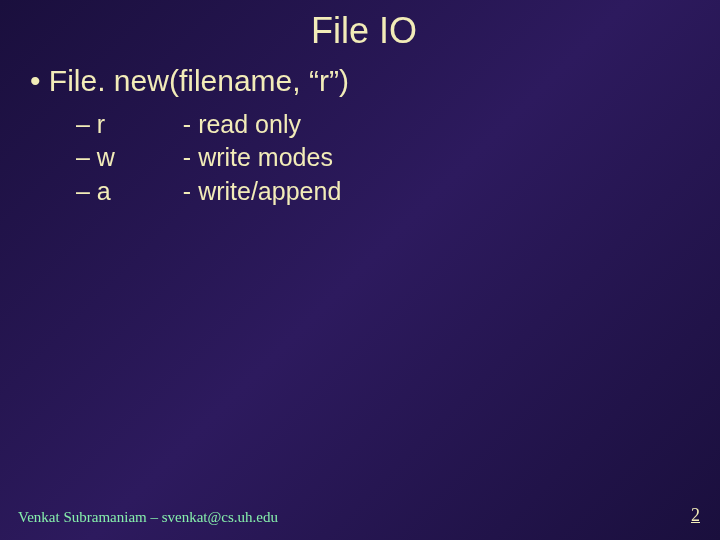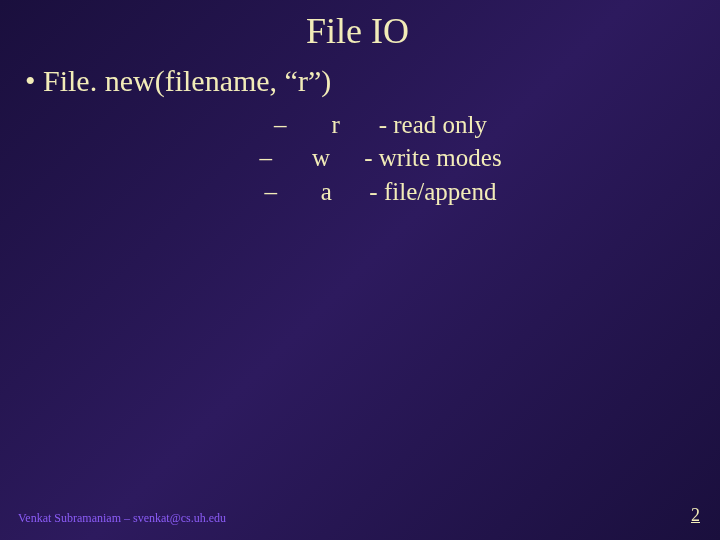--- a/index.html
+++ b/index.html
@@ -10,52 +10,50 @@
     overflow: hidden;
   }
   body {
     background: linear-gradient(135deg, #1a0f3d 0%, #2d1a5e 50%, #1a0f3d 100%);
     background-color: #1f1449;
     font-family: Verdana, Geneva, sans-serif;
     color: #f2ecb8;
     position: relative;
   }
   .slide {
-    padding: 10px 22px 0 17px;
+    padding: 10px 22px 0 30px;
     box-sizing: border-box;
     width: 100%;
     height: 100%;
-    font-family: Liberation Serif, serif;
   }
   .title {
     text-align: center;
     font-size: 36px;
     margin: 0 0 10px 0;
     font-weight: normal;
   }
   .bullets {
-    margin: 8px;
+    margin: 0;
     padding: 0;
     list-style: none;
   }
   .bullet-l1 {
     font-size: 30px;
     line-height: 1.25;
     padding-left: 22px;
     text-indent: -22px;
     margin-bottom: 2px;
   }
   .bullet-l1::before {
     content: "• ";
   }
   .modes {
     margin: 8px 0 12px 0;
     padding: 0 0 0 46px;
     list-style: none;
-    text-align: center;
   }
   .mode-line {
     font-size: 25px;
     line-height: 1.35;
     white-space: nowrap;
   }
   .mode-key {
     display: inline-block;
     width: 86px;
   }
@@ -65,22 +63,22 @@
   .mode-cont {
     font-size: 25px;
     line-height: 1.35;
     padding-left: 18px;
   }
   .footer {
     position: absolute;
     left: 18px;
     bottom: 14px;
     font-family: "Times New Roman", Times, serif;
-    font-size: 12px;
-    color: #8b5cf6;
+    font-size: 15px;
+    color: #86efac;
   }
   .pagenum {
     position: absolute;
     right: 20px;
     bottom: 14px;
     font-family: "Times New Roman", Times, serif;
     font-size: 18px;
     color: #f2ecb8;
     text-decoration: underline;
   }
@@ -97,20 +95,20 @@
   </ul>
 
   <ul class="modes">
     <li class="mode-line">
       <span class="mode-key">r</span><span>- read only</span>
     </li>
     <li class="mode-line">
       <span class="mode-key">w</span><span>- write modes</span>
     </li>
     <li class="mode-line">
-      <span class="mode-key">a</span><span>- file/append</span>
+      <span class="mode-key">a</span><span>- write/append</span>
     </li>
   </ul>
 
 </div>
 
 <div class="footer">Venkat Subramaniam – svenkat@cs.uh.edu</div>
 <div class="pagenum">2</div>
 
 </body></html>

